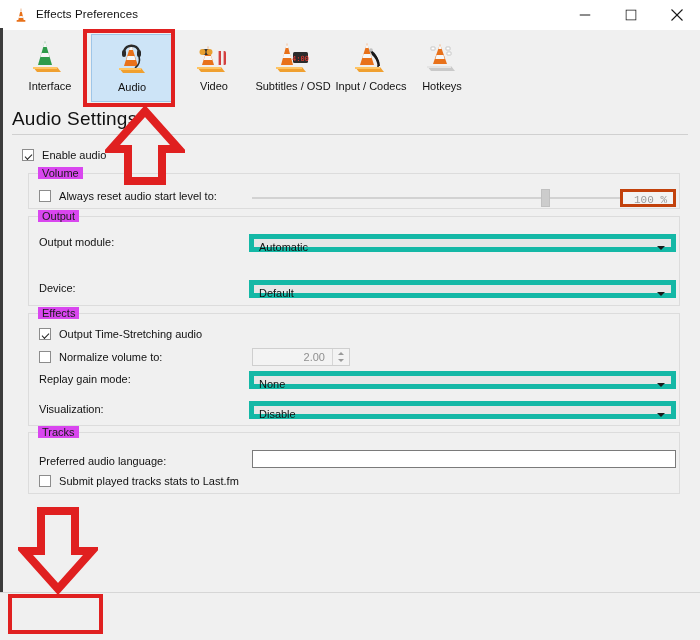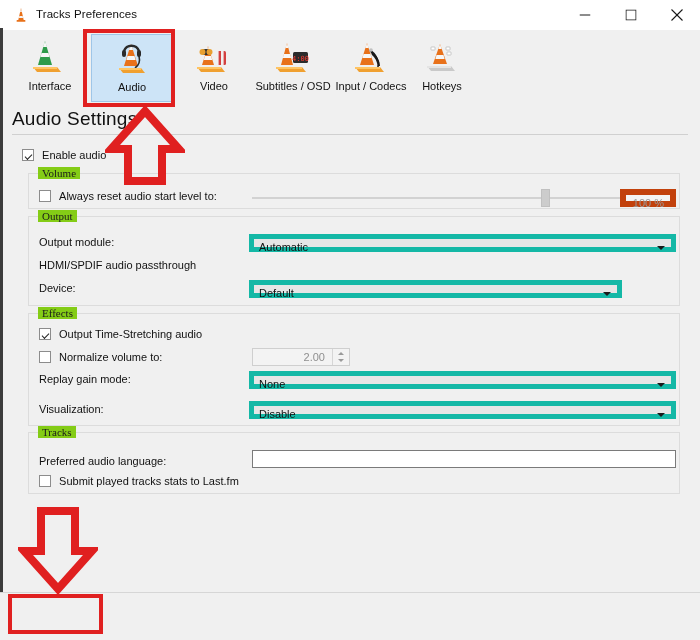--- a/index.html
+++ b/index.html
@@ -36,31 +36,31 @@
 
   
   .content{position:absolute;left:12px;top:140px;width:676px;height:357px;background:#f0f0f0;}
 
   .chk{position:relative;display:inline-block;width:12px;height:12px;border:1px solid #8c8c8c;background:#fff;box-sizing:border-box;vertical-align:-2px;}
   .chk.on:after{content:"";position:absolute;left:2px;top:4px;width:5px;height:2px;border-left:1.6px solid #222;border-bottom:1.6px solid #222;transform:rotate(-45deg);width:6px;height:3px;}
   .row-lbl{font-size:11px;color:#111;}
 
   
   .grp{position:absolute;border:1px solid #dcdcdc;box-sizing:border-box;}
-  .grp-cap{position:absolute;top:-7px;left:9px;background:#84cc16;padding:0 4px;font-size:11px;color:#1a1a1a;font-family:Liberation Serif, serif;}
+  .grp-cap{position:absolute;top:-7px;left:9px;background:#d946ef;padding:0 4px;font-size:11px;color:#1a1a1a;}
 
   
   .combo{position:absolute;height:18px;background:#e6e6e6;border:5px solid #14b8a6;box-sizing:border-box;}
   .combo .cv{position:absolute;left:5px;top:2px;font-size:11px;color:#111;}
   .combo .carrow{position:absolute;right:6px;top:7px;width:0;height:0;border-left:4px solid transparent;border-right:4px solid transparent;border-top:4px solid #1a1a1a;}
 
   
   .sl-track{position:absolute;height:2px;background:#d2d2d2;}
   .sl-thumb{position:absolute;width:9px;height:18px;background:#cccccc;border:1px solid #c0c0c0;box-sizing:border-box;}
-  .pctbox{position:absolute;height:18px;border:6px solid #c2410c;background:#f3f3f3;box-sizing:border-box;}
+  .pctbox{position:absolute;height:18px;border:3px solid #c2410c;background:#f3f3f3;box-sizing:border-box;font-family:Liberation Mono, monospace;}
   .pctbox span{position:absolute;right:6px;top:2px;font-size:11px;color:#9a9a9a;}
 
   
   .spin{position:absolute;height:18px;background:#f3f3f3;border:1px solid #cfcfcf;box-sizing:border-box;}
   .spin .sv{position:absolute;right:24px;top:2px;font-size:11px;color:#8f8f8f;}
   .spin .sbtn{position:absolute;right:0;top:0;width:16px;height:16px;border-left:1px solid #d6d6d6;}
   .spin .sbtn .ua{position:absolute;left:5px;top:3px;width:0;height:0;border-left:3px solid transparent;border-right:3px solid transparent;border-bottom:3px solid #9a9a9a;}
   .spin .sbtn .da{position:absolute;left:5px;top:10px;width:0;height:0;border-left:3px solid transparent;border-right:3px solid transparent;border-top:3px solid #9a9a9a;}
 
   
@@ -84,21 +84,21 @@
 
   <div class="titlebar">
     <div class="title-icon">
       <svg width="16" height="16" viewBox="0 0 16 16">
         <polygon points="8,1 5.3,13 10.7,13" fill="#e8711a"></polygon>
         <polygon points="8,1 7.1,5 8.9,5" fill="#f4f4f4"></polygon>
         <polygon points="6.3,9 9.7,9 10.1,11 5.9,11" fill="#f4f4f4"></polygon>
         <rect x="3.6" y="13" width="8.8" height="1.8" rx=".5" fill="#e8711a"></rect>
       </svg>
     </div>
-    <div class="title-text">Tracks Preferences</div>
+    <div class="title-text">Effects Preferences</div>
 
     <div class="wbtn wmin">
       <svg width="11" height="11" viewBox="0 0 11 11">
           <line x1="0" y1="5.5" x2="11" y2="5.5" stroke="#1a1a1a" stroke-width="1"></line>
         </svg>
     </div>
     <div class="wbtn wmax">
       <svg width="11" height="11" viewBox="0 0 11 11">
           <rect x="0.5" y="0.5" width="10" height="10" fill="none" stroke="#1a1a1a" stroke-width="1"></rect>
         </svg>
@@ -235,23 +235,22 @@
     </div>
 
     <div class="grp" style="left:16px;top:76px;width:652px;height:90px;">
       <span class="grp-cap">Output</span>
     </div>
     <div class="row-lbl" style="position:absolute;left:27px;top:96px;text-align:right;">Output module:</div>
     <div class="combo" style="left:237px;top:94px;width:427px;">
       <span class="cv">Automatic</span>
       <span class="carrow"></span>
     </div>
-    <div class="row-lbl" style="position:absolute;left:27px;top:119px;">HDMI/SPDIF audio passthrough</div>
     <div class="row-lbl" style="position:absolute;left:27px;top:142px;">Device:</div>
-    <div class="combo" style="left:237px;top:140px;width:373px;">
+    <div class="combo" style="left:237px;top:140px;width:427px;">
       <span class="cv">Default</span>
       <span class="carrow"></span>
     </div>
 
     <div class="grp" style="left:16px;top:173px;width:652px;height:113px;">
       <span class="grp-cap">Effects</span>
     </div>
     <div style="position:absolute;left:27px;top:188px;">
       <span class="chk on"></span>
       <span class="row-lbl" style="margin-left:5px;">Output Time-Stretching audio</span>

